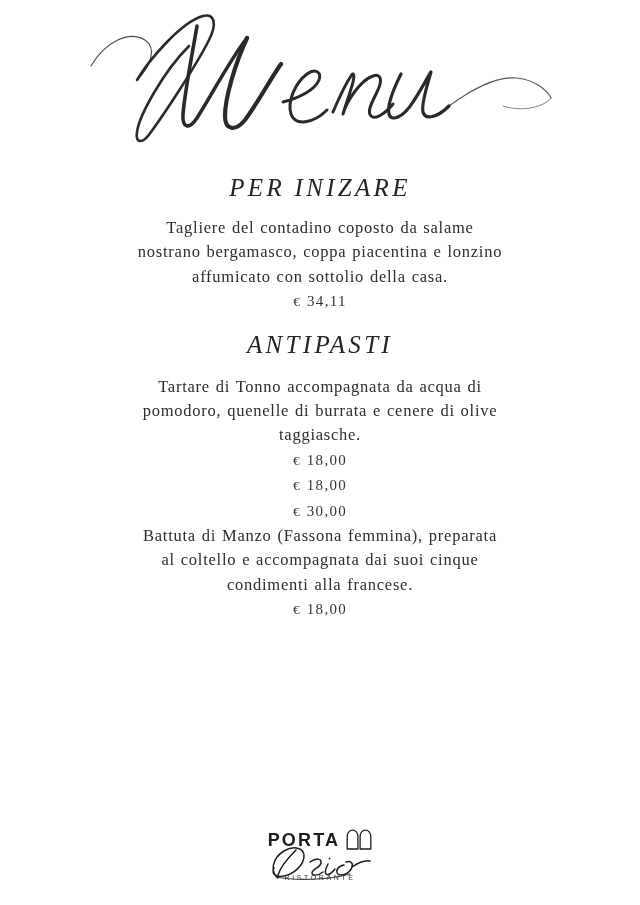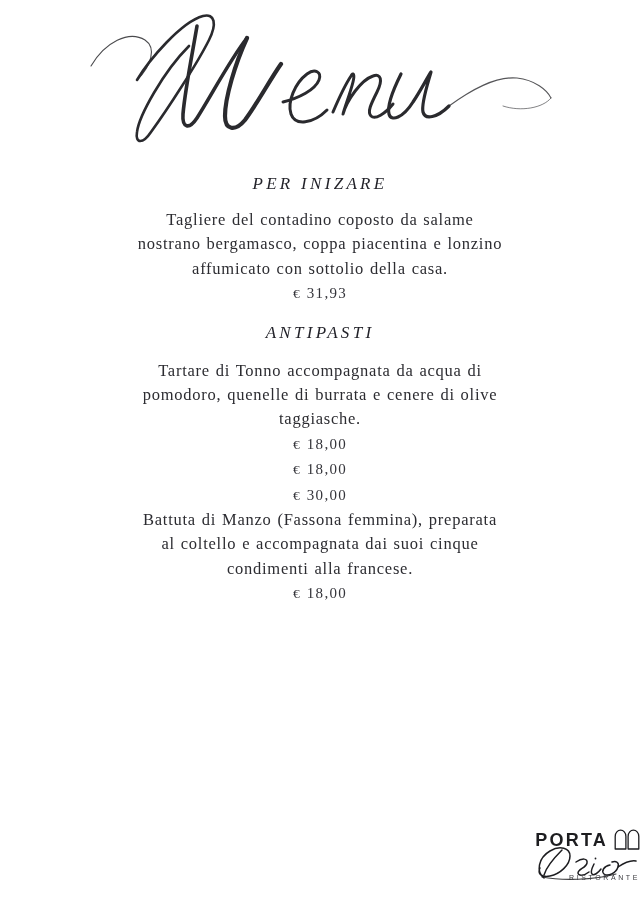--- a/index.html
+++ b/index.html
@@ -34,21 +34,21 @@
   }
   .menu-title-svg {
     display: block;
     margin: 0 auto;
   }
 
   
   .section-heading {
     font-family: "Liberation Serif", serif;
     font-style: italic;
-    font-size: 17px;
+    font-size: 25px;
     letter-spacing: 3.3px;
     color: #23232a;
     text-align: center;
     margin: 0;
     padding: 0;
     white-space: nowrap;
   }
   .sec-per-inizare { margin-top: 16px; margin-bottom: 14px; }
   .sec-antipasti   { margin-top: 16px; margin-bottom: 16px; }
 
@@ -89,21 +89,21 @@
   }
 
   
   .footer {
     position: absolute;
     left: 0;
     right: 0;
     bottom: 24px;
     display: flex;
     flex-direction: column;
-    align-items: flex-end;
+    align-items: center;
   }
   .logo-top {
     display: flex;
     align-items: center;
     justify-content: center;
     gap: 6px;
   }
   .logo-word {
     font-family: "Liberation Sans", sans-serif;
     font-size: 18px;
@@ -166,21 +166,21 @@
     </svg>
   </div>
 
   <div class="section-heading sec-per-inizare">PER INIZARE</div>
 
   <div class="items">
     <div class="item">
       <p class="item-desc">Tagliere del contadino coposto da salame nostrano bergamasco, coppa piacentina e lonzino affumicato con sottolio della casa.</p>
       <p class="item-price">
         <span class="eur">€</span>
-        <span>31,93</span>
+        <span>34,11</span>
       </p>
     </div>
   </div>
 
   <div class="section-heading sec-antipasti">ANTIPASTI</div>
 
   <div class="items">
 
     <div class="item">
       <p class="item-desc">Tartare di Tonno accompagnata da acqua di pomodoro, quenelle di burrata e cenere di olive taggiasche.</p>

